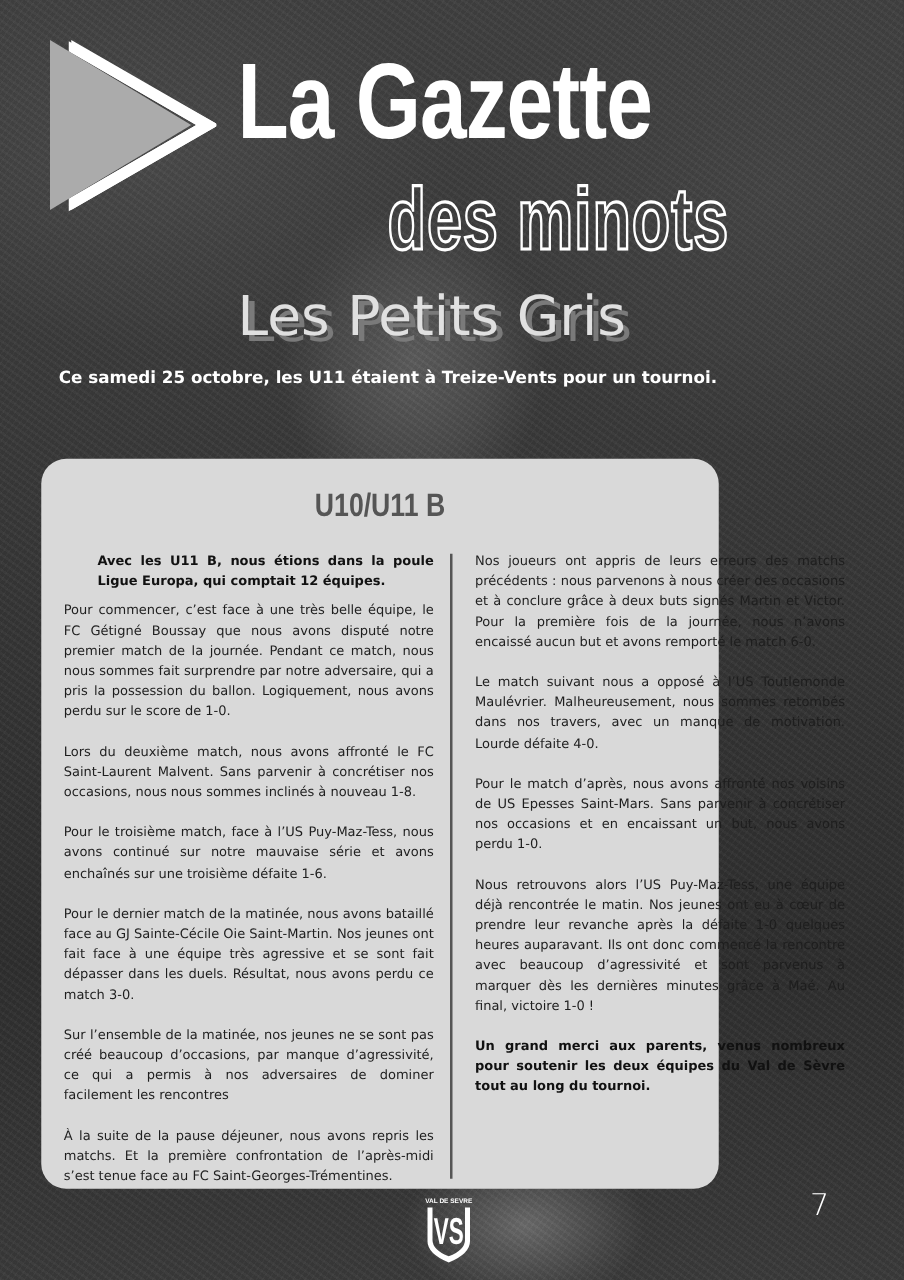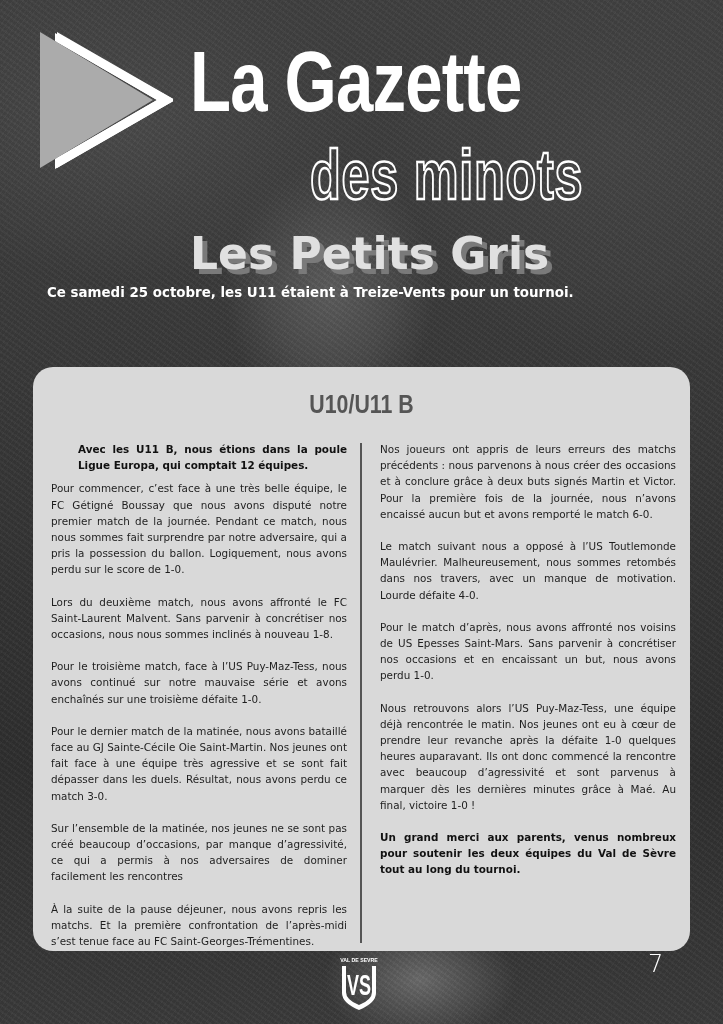--- a/index.html
+++ b/index.html
@@ -34,32 +34,32 @@
     .title-sub {
       position: absolute; left: 310px; top: 140px;
       font-family: "Liberation Sans", sans-serif; font-weight: 700;
       font-size: 70px; line-height: 1; color: transparent;
       -webkit-text-stroke: 2.5px #ffffff;
       transform: scaleX(0.72); transform-origin: left top;
       white-space: nowrap; letter-spacing: 1px;
     }
     .team-name {
       position: absolute; left: 190px; top: 232px;
-      font-family: "DejaVu Sans", sans-serif; font-weight: 700;
+      font-family: "DejaVu Sans", sans-serif; font-weight: 400;
       font-size: 44px; line-height: 1; color: #e0e0e0;
       text-shadow: 5px 5px 0 #7a7a7a;
       white-space: nowrap; letter-spacing: 0px;
     }
     .intro {
-      position: absolute; left: 47px; top: 282px; width: 660px;
+      position: absolute; left: 47px; top: 292px; width: 660px;
       font-family: "DejaVu Sans", sans-serif; font-weight: 700;
       font-size: 13.4px; line-height: 21px; color: #ffffff;
     }
     .card {
-      position: absolute; left: 33px; top: 367px; width: 657px; height: 584px;
+      position: absolute; left: 33px; top: 367px; width: 542px; height: 584px;
       background: #d9d9d9; border-radius: 20px;
     }
     .card-title {
       position: absolute; left: 0; right: 0; top: 22px; text-align: center;
       font-family: "Liberation Sans", sans-serif; font-weight: 700;
       font-size: 26px; color: #555555;
       transform: scaleX(0.82);
     }
     .col {
       position: absolute; top: 74px; width: 296px;
@@ -103,21 +103,21 @@
   <div>Ce samedi 25 octobre, les U11 étaient à Treize-Vents pour un tournoi.</div>
 </div>
 
 <div class="card">
   <div class="card-title">U10/U11 B</div>
 
   <div class="col left">
     <p class="bold tight">Avec les U11 B, nous étions dans la poule Ligue Europa, qui comptait 12 équipes.</p>
     <p>Pour commencer, c’est face à une très belle équipe, le FC Gétigné Boussay que nous avons disputé notre premier match de la journée. Pendant ce match, nous nous sommes fait surprendre par notre adversaire, qui a pris la possession du ballon. Logiquement, nous avons perdu sur le score de 1-0.</p>
     <p>Lors du deuxième match, nous avons affronté le FC Saint-Laurent Malvent. Sans parvenir à concrétiser nos occasions, nous nous sommes inclinés à nouveau 1-8.</p>
-    <p>Pour le troisième match, face à l’US Puy-Maz-Tess, nous avons continué sur notre mauvaise série et avons enchaînés sur une troisième défaite 1-0.</p>
+    <p>Pour le troisième match, face à l’US Puy-Maz-Tess, nous avons continué sur notre mauvaise série et avons enchaînés sur une troisième défaite 1-6.</p>
     <p>Pour le dernier match de la matinée, nous avons bataillé face au GJ Sainte-Cécile Oie Saint-Martin. Nos jeunes ont fait face à une équipe très agressive et se sont fait dépasser dans les duels. Résultat, nous avons perdu ce match 3-0.</p>
     <p>Sur l’ensemble de la matinée, nos jeunes ne se sont pas créé beaucoup d’occasions, par manque d’agressivité, ce qui a permis à nos adversaires de dominer facilement les rencontres</p>
     <p>À la suite de la pause déjeuner, nous avons repris les matchs. Et la première confrontation de l’après-midi s’est tenue face au FC Saint-Georges-Trémentines.</p>
   </div>
 
   <div class="divider"></div>
 
   <div class="col right">
     <p>Nos joueurs ont appris de leurs erreurs des matchs précédents : nous parvenons à nous créer des occasions et à conclure grâce à deux buts signés Martin et Victor. Pour la première fois de la journée, nous n’avons encaissé aucun but et avons remporté le match 6-0.</p>
     <p>Le match suivant nous a opposé à l’US Toutlemonde Maulévrier. Malheureusement, nous sommes retombés dans nos travers, avec un manque de motivation. Lourde défaite 4-0.</p>

